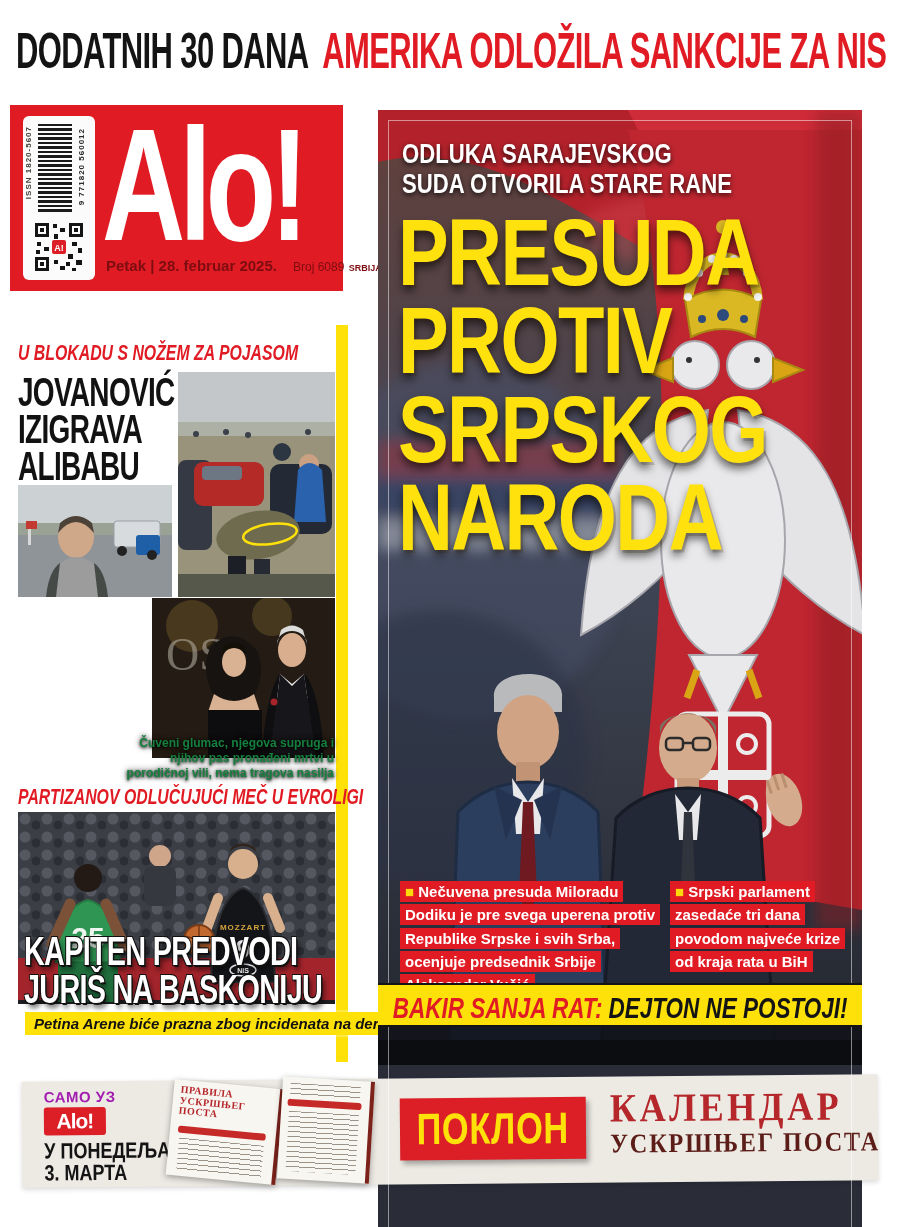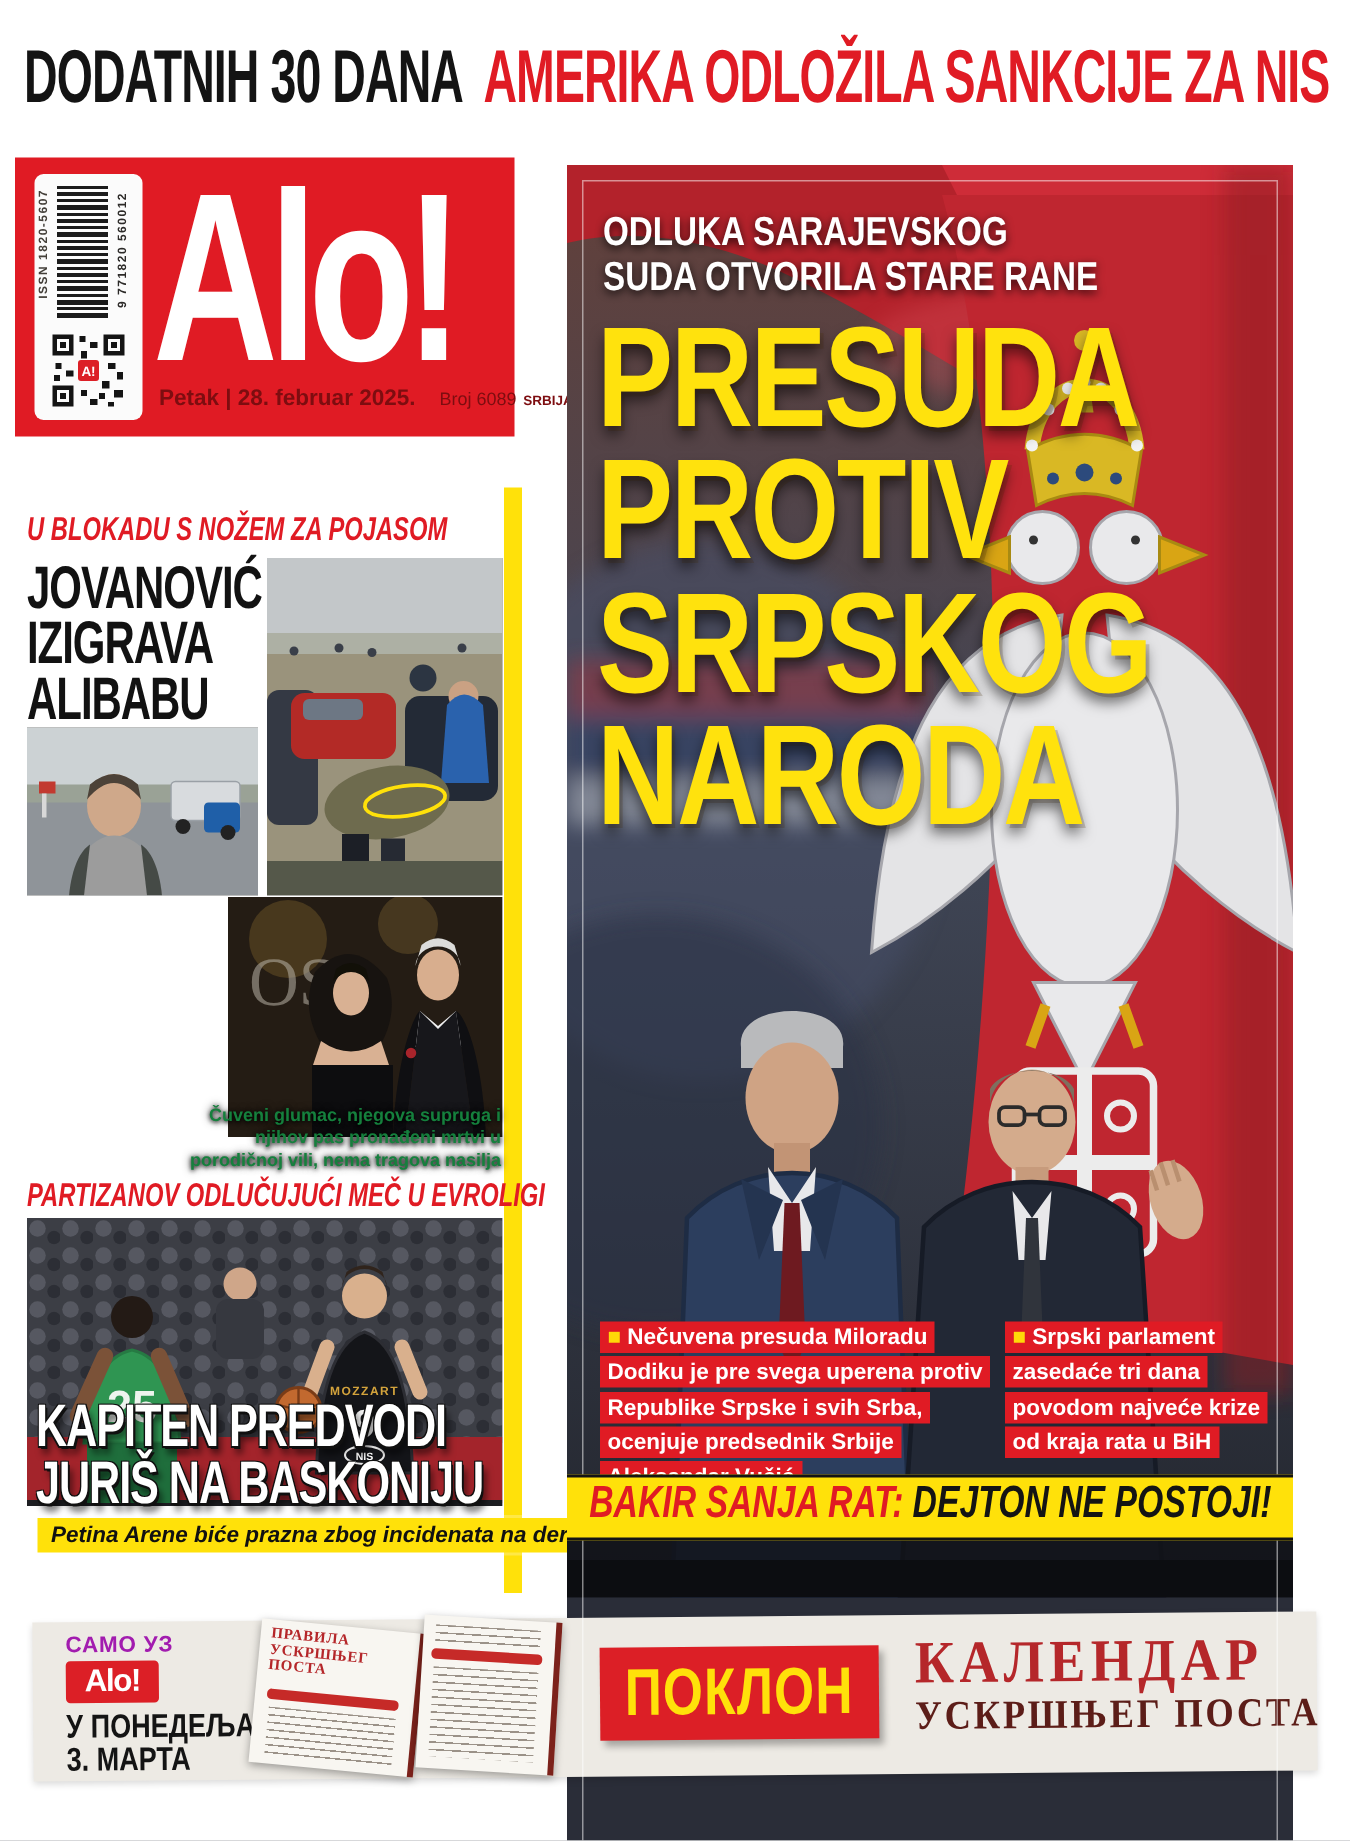--- a/index.html
+++ b/index.html
@@ -70,21 +70,21 @@
             line-height:1.1;transform:scaleX(.82);transform-origin:0 0;white-space:nowrap;
             text-shadow:0 2px 6px rgba(0,0,0,.8);}
   .m-head{position:absolute;left:20px;top:98px;z-index:5;color:#ffe20d;font-weight:800;font-size:95px;
           line-height:.93;letter-spacing:-2px;transform:scaleX(.8);transform-origin:0 0;white-space:nowrap;
           text-shadow:0 6px 10px rgba(0,0,0,.55),3px 3px 0 rgba(80,50,0,.2);}
   .quote{position:absolute;z-index:6;font-size:15px;font-weight:800;line-height:1.55;color:#fff;}
   .quote .hl{background:#e01b24;padding:2px 5px;-webkit-box-decoration-break:clone;box-decoration-break:clone;}
   .qbullet{color:#ffd908;}
   .m-strip{position:absolute;left:0;top:873px;width:100%;height:40px;z-index:7;background:#ffe10a;
            border-top:2px solid #141414;border-bottom:2px solid #141414;text-align:center;
-           display:flex;align-items:flex-start;justify-content:center;}
+           display:flex;align-items:flex-end;justify-content:center;}
   .m-strip-inner{font-size:30px;font-weight:800;font-style:italic;white-space:nowrap;
                  transform:scaleX(.75);transform-origin:50% 50%;}
   .strip-red{color:#e01b24;margin-right:8px;}
   .strip-black{color:#141414;}
 
   
   .promo{left:22px;top:1078px;width:856px;height:106px;background:#edeae4;transform:rotate(-.5deg);
          box-shadow:0 2px 5px rgba(0,0,0,.15);}
   .p-only{position:absolute;left:22px;top:7px;font-size:15px;font-weight:800;color:#a21caf;letter-spacing:.5px;}
   .p-alo{position:absolute;left:22px;top:26px;width:62px;height:28px;background:#dc1f26;border-radius:3px;

